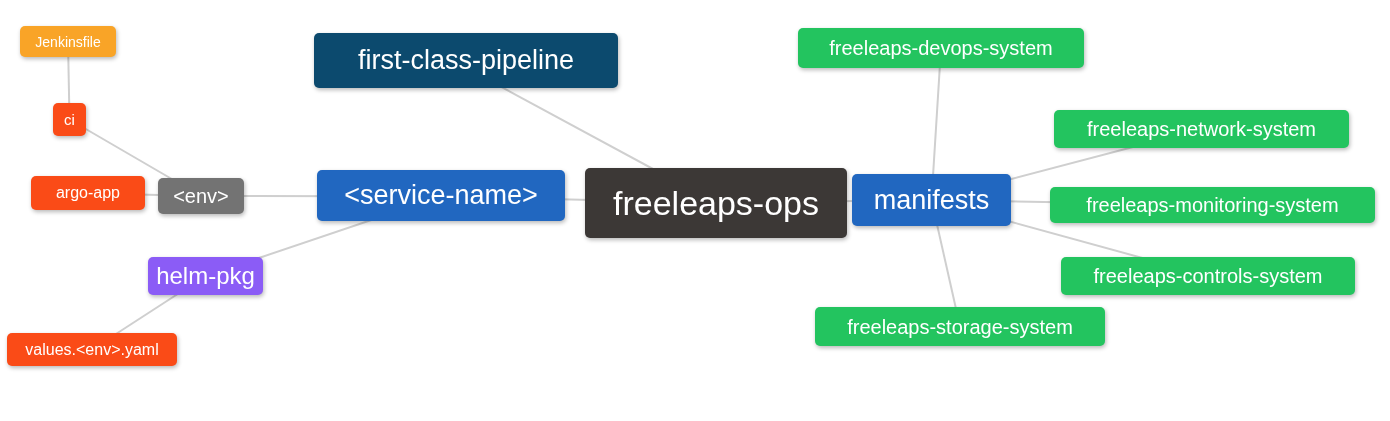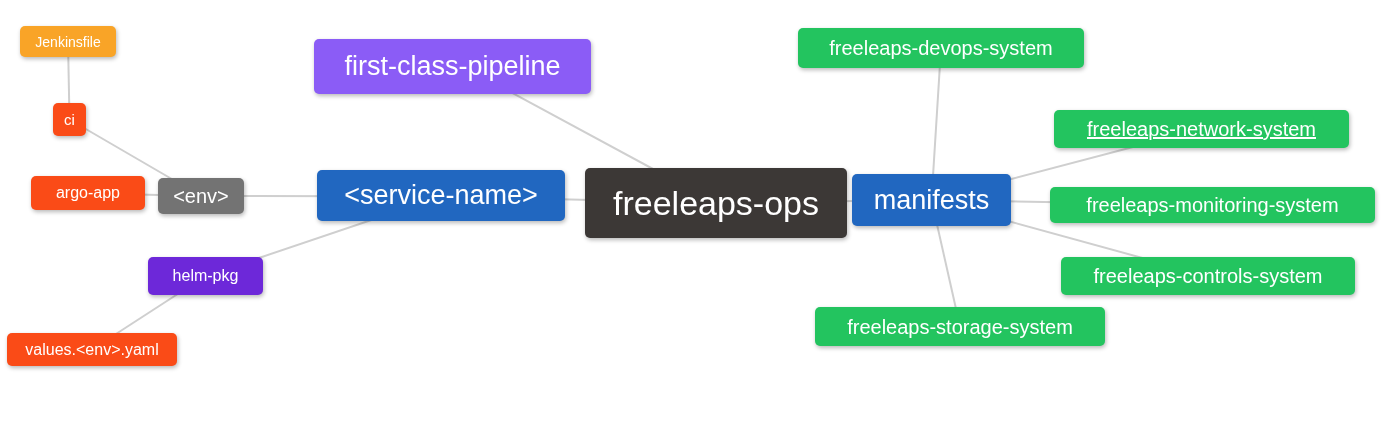--- a/index.html
+++ b/index.html
@@ -60,51 +60,51 @@
       <line x1="931.5" y1="200" x2="941" y2="48" stroke="#cfcfcf" stroke-width="2"></line>
       <line x1="931.5" y1="200" x2="1201.5" y2="129" stroke="#cfcfcf" stroke-width="2"></line>
       <line x1="931.5" y1="200" x2="1212.5" y2="205" stroke="#cfcfcf" stroke-width="2"></line>
       <line x1="931.5" y1="200" x2="1208" y2="276" stroke="#cfcfcf" stroke-width="2"></line>
       <line x1="931.5" y1="200" x2="960" y2="326.5" stroke="#cfcfcf" stroke-width="2"></line>
     </svg>
 
   <div class="node" style="left: 585px; top: 168px; width: 262px; height: 70px; font-size: 34px; background: rgb(60, 56, 54); color: rgb(255, 255, 255);">
     <span>freeleaps-ops</span>
   </div>
-  <div class="node" style="left: 314px; top: 33px; width: 277px; height: 55px; font-size: 27px; background: #8b5cf6; color: rgb(255, 255, 255); margin-top: 6px;">
+  <div class="node" style="left: 314px; top: 33px; width: 304px; height: 55px; font-size: 27px; background: #0c4a6e; color: rgb(255, 255, 255);">
     <span>first-class-pipeline</span>
   </div>
   <div class="node" style="left: 317px; top: 170px; width: 248px; height: 51px; font-size: 27px; background: rgb(33, 103, 192); color: rgb(255, 255, 255);">
     <span>&lt;service-name&gt;</span>
   </div>
   <div class="node" style="left: 852px; top: 174px; width: 159px; height: 52px; font-size: 27px; background: rgb(33, 103, 192); color: rgb(255, 255, 255);">
     <span>manifests</span>
   </div>
   <div class="node" style="left: 158px; top: 178px; width: 86px; height: 36px; font-size: 20px; background: #737373; color: rgb(255, 255, 255);">
     <span>&lt;env&gt;</span>
   </div>
-  <div class="node" style="left: 148px; top: 257px; width: 115px; height: 38px; font-size: 16px; background: #6d28d9; color: rgb(255, 255, 255);">
+  <div class="node" style="left: 148px; top: 257px; width: 115px; height: 38px; font-size: 24px; background: #8b5cf6; color: rgb(255, 255, 255);">
     <span>helm-pkg</span>
   </div>
   <div class="node" style="left: 53px; top: 103px; width: 33px; height: 33px; font-size: 15px; background: rgb(250, 75, 23); color: rgb(255, 255, 255);">
     <span>ci</span>
   </div>
   <div class="node" style="left: 31px; top: 176px; width: 114px; height: 34px; font-size: 16px; background: rgb(250, 75, 23); color: rgb(255, 255, 255);">
     <span>argo-app</span>
   </div>
   <div class="node" style="left: 20px; top: 26px; width: 96px; height: 31px; font-size: 14px; background: rgb(249, 164, 39); color: rgb(255, 255, 255);">
     <span>Jenkinsfile</span>
   </div>
   <div class="node" style="left: 7px; top: 333px; width: 170px; height: 33px; font-size: 16px; background: rgb(250, 75, 23); color: rgb(255, 255, 255); text-align: center;">
     <span>values.&lt;env&gt;.yaml</span>
   </div>
   <div class="node" style="left: 798px; top: 28px; width: 286px; height: 40px; font-size: 20px; background: rgb(35, 196, 95); color: rgb(255, 255, 255);">
     <span>freeleaps-devops-system</span>
   </div>
-  <div class="node" style="left: 1054px; top: 110px; width: 295px; height: 38px; font-size: 20px; background: rgb(35, 196, 95); color: rgb(255, 255, 255); text-decoration: underline;">
+  <div class="node" style="left: 1054px; top: 110px; width: 295px; height: 38px; font-size: 20px; background: rgb(35, 196, 95); color: rgb(255, 255, 255);">
     <span>freeleaps-network-system</span>
   </div>
   <div class="node" style="left: 1050px; top: 187px; width: 325px; height: 36px; font-size: 20px; background: rgb(35, 196, 95); color: rgb(255, 255, 255);">
     <span>freeleaps-monitoring-system</span>
   </div>
   <div class="node" style="left: 1061px; top: 257px; width: 294px; height: 38px; font-size: 20px; background: rgb(35, 196, 95); color: rgb(255, 255, 255); text-align: center;">
     <span>freeleaps-controls-system</span>
   </div>
   <div class="node" style="left: 815px; top: 307px; width: 290px; height: 39px; font-size: 20px; background: rgb(35, 196, 95); color: rgb(255, 255, 255);">
     <span>freeleaps-storage-system</span>

